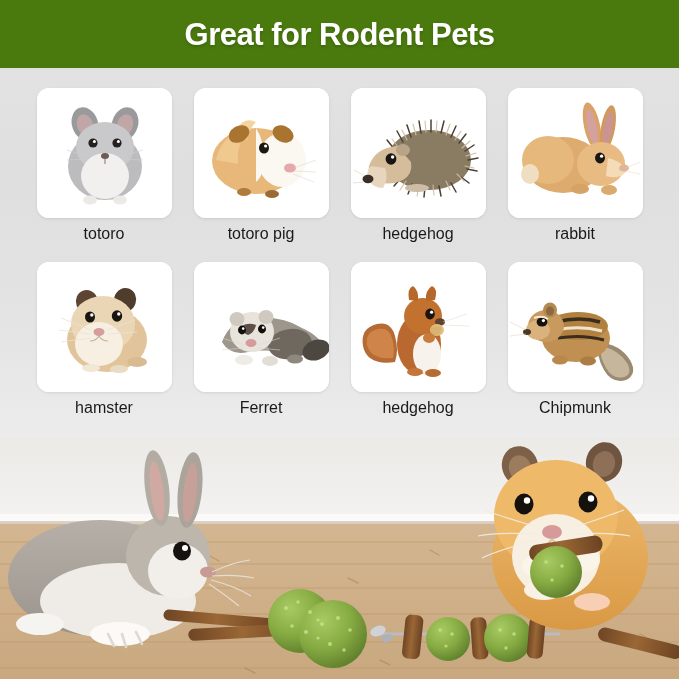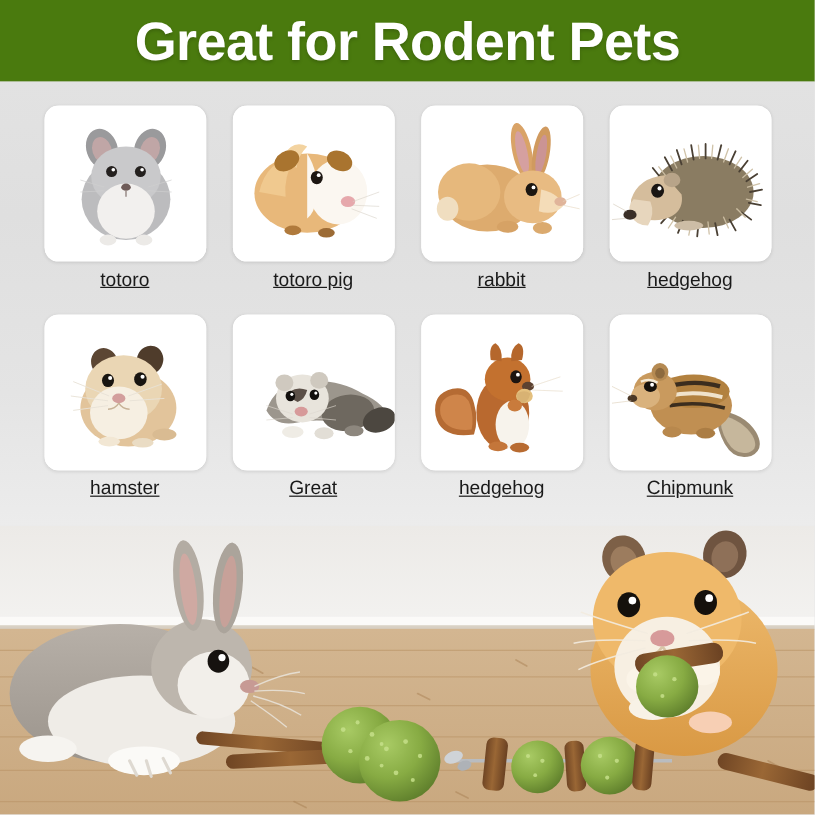--- a/index.html
+++ b/index.html
@@ -11,21 +11,21 @@
   .page{position:relative;width:679px;height:679px;overflow:hidden;}
 
   
   .banner{
     position:absolute;left:0;top:0;width:679px;height:68px;
     background:#4a7a0e;
     display:flex;align-items:center;justify-content:center;
   }
   .banner-title{
     color:#ffffff;
-    font-size:45px;
+    font-size:31px;
     font-weight:bold;
     letter-spacing:-0.5px;
     line-height:1;
     text-shadow:0 2px 3px rgba(0,0,0,.18);
     white-space:nowrap;
   }
 
   
   .grid-section{
     position:absolute;left:0;top:68px;width:679px;height:370px;
@@ -47,21 +47,20 @@
     position:relative;overflow:hidden;
   }
   .card svg{display:block;width:135px;height:130px;}
   .card-label{
     margin-top:7px;
     font-size:16px;
     color:#1a1a1a;
     line-height:1.1;
     text-align:center;
     white-space:nowrap;
-    text-decoration:underline;
   }
 
   
   .photo{
     position:absolute;left:0;top:438px;width:679px;height:241px;
     overflow:hidden;
   }
   .photo svg{display:block;width:679px;height:241px;}
 </style>
 </head>
@@ -130,47 +129,20 @@
             <ellipse cx="78" cy="106" rx="7" ry="4" fill="#9c6b35"></ellipse>
           </svg>
         </div>
         <div class="card-label">totoro pig</div>
       </div>
 
       <div class="card-cell">
         <div class="card">
           <svg viewBox="0 0 135 130">
             <rect width="135" height="130" fill="#fff"></rect>
-            <ellipse cx="55" cy="77" rx="38" ry="28" fill="#ddab6e"></ellipse>
-            <ellipse cx="40" cy="72" rx="26" ry="24" fill="#e6b87c"></ellipse>
-            <ellipse cx="84" cy="38" rx="8" ry="24" fill="#d9a367" transform="rotate(-12 84 38)"></ellipse>
-            <ellipse cx="84" cy="39" rx="4.6" ry="18" fill="#d5a0a0" transform="rotate(-12 84 39)"></ellipse>
-            <ellipse cx="100" cy="40" rx="7" ry="23" fill="#d09a5f" transform="rotate(10 100 40)"></ellipse>
-            <ellipse cx="100" cy="41" rx="4" ry="17" fill="#cb9494" transform="rotate(10 100 41)"></ellipse>
-            <ellipse cx="93" cy="76" rx="24" ry="22" fill="#e8bb82"></ellipse>
-            <path d="M100 70 q16 4 18 14 q-8 8 -20 4z" fill="#f4dcb8"></path>
-            <ellipse cx="92" cy="70" rx="5" ry="5.4" fill="#1b1611"></ellipse>
-            <circle cx="93.6" cy="68.2" r="1.6" fill="#fff"></circle>
-            <ellipse cx="116" cy="80" rx="5" ry="3.6" fill="#e0b49a"></ellipse>
-            <g stroke="#e4d4bb" stroke-width=".6" opacity=".8">
-              <path d="M118 80 L132 74"></path>
-                <path d="M118 83 L132 86"></path>
-            </g>
-            <ellipse cx="72" cy="101" rx="9" ry="5" fill="#d6a265"></ellipse>
-            <ellipse cx="101" cy="102" rx="8" ry="5" fill="#dbaa6e"></ellipse>
-            <ellipse cx="22" cy="86" rx="9" ry="10" fill="#f0dec0"></ellipse>
-          </svg>
-        </div>
-        <div class="card-label">rabbit</div>
-      </div>
-
-      <div class="card-cell">
-        <div class="card">
-          <svg viewBox="0 0 135 130">
-            <rect width="135" height="130" fill="#fff"></rect>
             <ellipse cx="78" cy="72" rx="42" ry="30" fill="#8a7c62"></ellipse>
             <g stroke="#4a4034" stroke-width="1.5" stroke-linecap="round">
               <path d="M44 62 L36 52"></path>
                 <path d="M52 54 L46 43"></path>
                 <path d="M60 49 L56 37"></path>
               <path d="M70 45 L68 33"></path>
                 <path d="M80 44 L80 32"></path>
                 <path d="M90 45 L93 33"></path>
               <path d="M100 49 L105 38"></path>
                 <path d="M108 55 L115 46"></path>
@@ -209,20 +181,47 @@
             <ellipse cx="52" cy="62" rx="7" ry="6" fill="#b8a489"></ellipse>
             <g stroke="#cfc4b2" stroke-width=".6" opacity=".8">
               <path d="M14 88 L3 82"></path>
                 <path d="M13 94 L2 95"></path>
             </g>
             <ellipse cx="66" cy="100" rx="12" ry="4" fill="#cdbda6"></ellipse>
           </svg>
         </div>
         <div class="card-label">hedgehog</div>
       </div>
+
+      <div class="card-cell">
+        <div class="card">
+          <svg viewBox="0 0 135 130">
+            <rect width="135" height="130" fill="#fff"></rect>
+            <ellipse cx="55" cy="77" rx="38" ry="28" fill="#ddab6e"></ellipse>
+            <ellipse cx="40" cy="72" rx="26" ry="24" fill="#e6b87c"></ellipse>
+            <ellipse cx="84" cy="38" rx="8" ry="24" fill="#d9a367" transform="rotate(-12 84 38)"></ellipse>
+            <ellipse cx="84" cy="39" rx="4.6" ry="18" fill="#d5a0a0" transform="rotate(-12 84 39)"></ellipse>
+            <ellipse cx="100" cy="40" rx="7" ry="23" fill="#d09a5f" transform="rotate(10 100 40)"></ellipse>
+            <ellipse cx="100" cy="41" rx="4" ry="17" fill="#cb9494" transform="rotate(10 100 41)"></ellipse>
+            <ellipse cx="93" cy="76" rx="24" ry="22" fill="#e8bb82"></ellipse>
+            <path d="M100 70 q16 4 18 14 q-8 8 -20 4z" fill="#f4dcb8"></path>
+            <ellipse cx="92" cy="70" rx="5" ry="5.4" fill="#1b1611"></ellipse>
+            <circle cx="93.6" cy="68.2" r="1.6" fill="#fff"></circle>
+            <ellipse cx="116" cy="80" rx="5" ry="3.6" fill="#e0b49a"></ellipse>
+            <g stroke="#e4d4bb" stroke-width=".6" opacity=".8">
+              <path d="M118 80 L132 74"></path>
+                <path d="M118 83 L132 86"></path>
+            </g>
+            <ellipse cx="72" cy="101" rx="9" ry="5" fill="#d6a265"></ellipse>
+            <ellipse cx="101" cy="102" rx="8" ry="5" fill="#dbaa6e"></ellipse>
+            <ellipse cx="22" cy="86" rx="9" ry="10" fill="#f0dec0"></ellipse>
+          </svg>
+        </div>
+        <div class="card-label">rabbit</div>
+      </div>
     </div>
 
     <div class="grid-row row2">
 
       <div class="card-cell">
         <div class="card">
           <svg viewBox="0 0 135 130">
             <rect width="135" height="130" fill="#fff"></rect>
             <ellipse cx="70" cy="78" rx="40" ry="32" fill="#e2c49b"></ellipse>
             <ellipse cx="50" cy="40" rx="11" ry="12" fill="#5c4633" transform="rotate(-20 50 40)"></ellipse>
@@ -271,21 +270,21 @@
               <path d="M50 83 L28 76"></path>
                 <path d="M50 86 L28 88"></path>
               <path d="M64 83 L86 76"></path>
                 <path d="M64 86 L86 88"></path>
             </g>
             <ellipse cx="50" cy="98" rx="9" ry="5" fill="#efece5"></ellipse>
             <ellipse cx="76" cy="99" rx="8" ry="5" fill="#e2ded6"></ellipse>
             <ellipse cx="101" cy="97" rx="8" ry="4.6" fill="#8d877e"></ellipse>
           </svg>
         </div>
-        <div class="card-label">Great</div>
+        <div class="card-label">Ferret</div>
       </div>
 
       <div class="card-cell">
         <div class="card">
           <svg viewBox="0 0 135 130">
             <rect width="135" height="130" fill="#fff"></rect>
             <path d="M44 100 q-28 4 -32 -16 q-3 -18 14 -22 q14 -3 18 12 q4 14 0 26z" fill="#b56b33"></path>
             <path d="M42 96 q-22 2 -26 -13 q-2 -13 11 -16 q11 -2 14 9 q3 11 1 20z" fill="#cf854a"></path>
             <ellipse cx="68" cy="82" rx="22" ry="30" fill="#b9692f"></ellipse>
             <ellipse cx="76" cy="92" rx="14" ry="20" fill="#f7f3ec"></ellipse>

